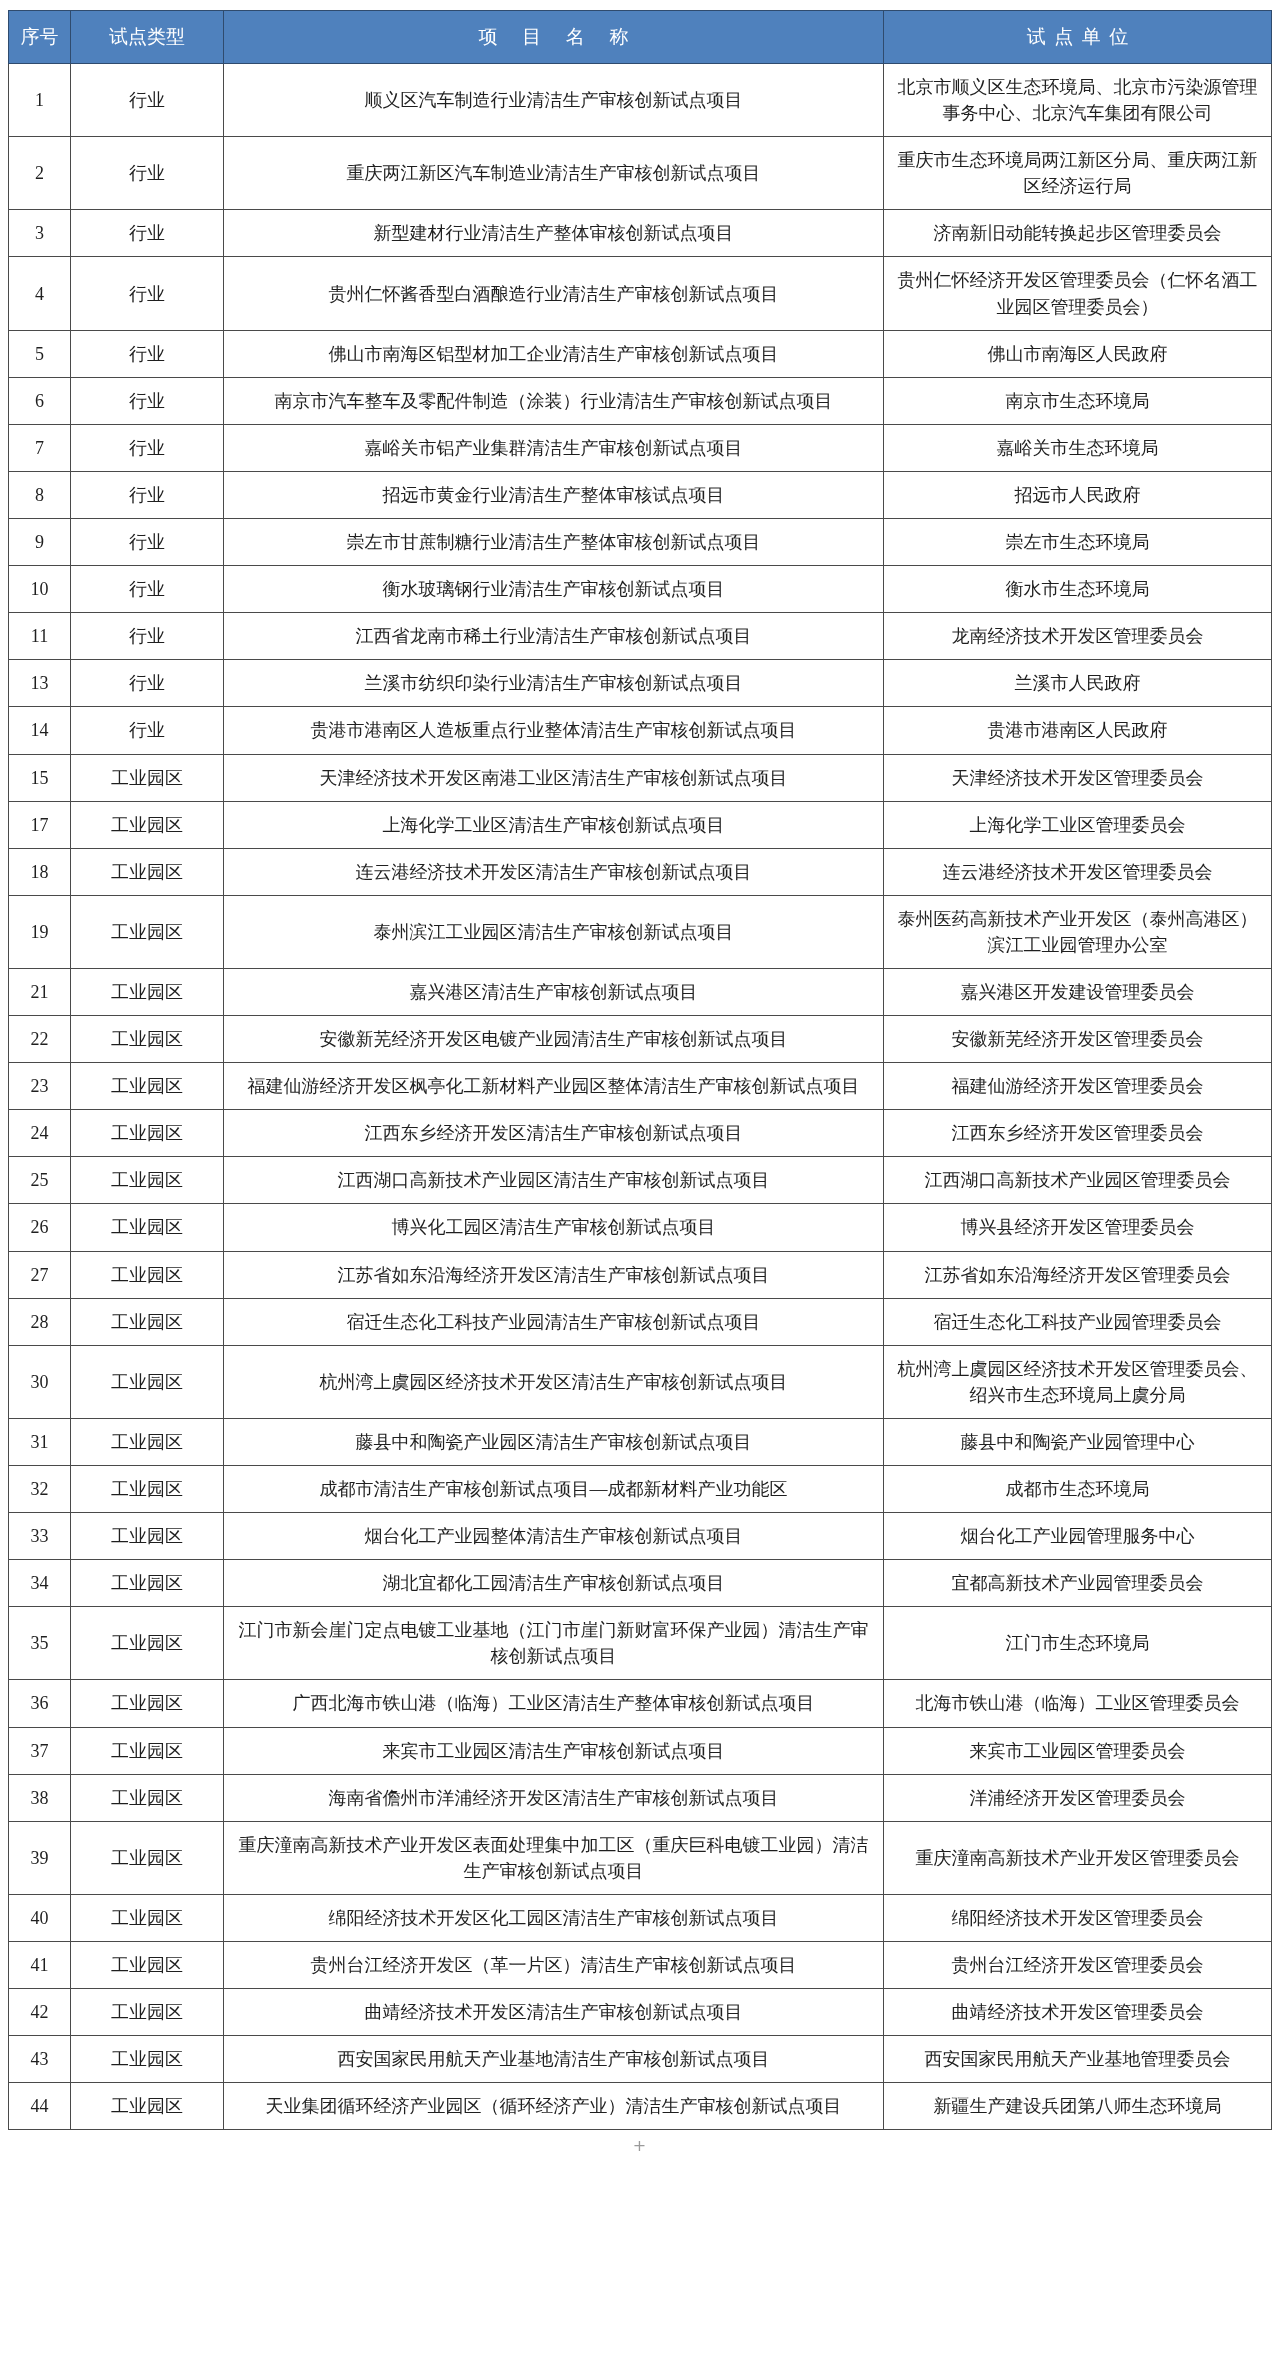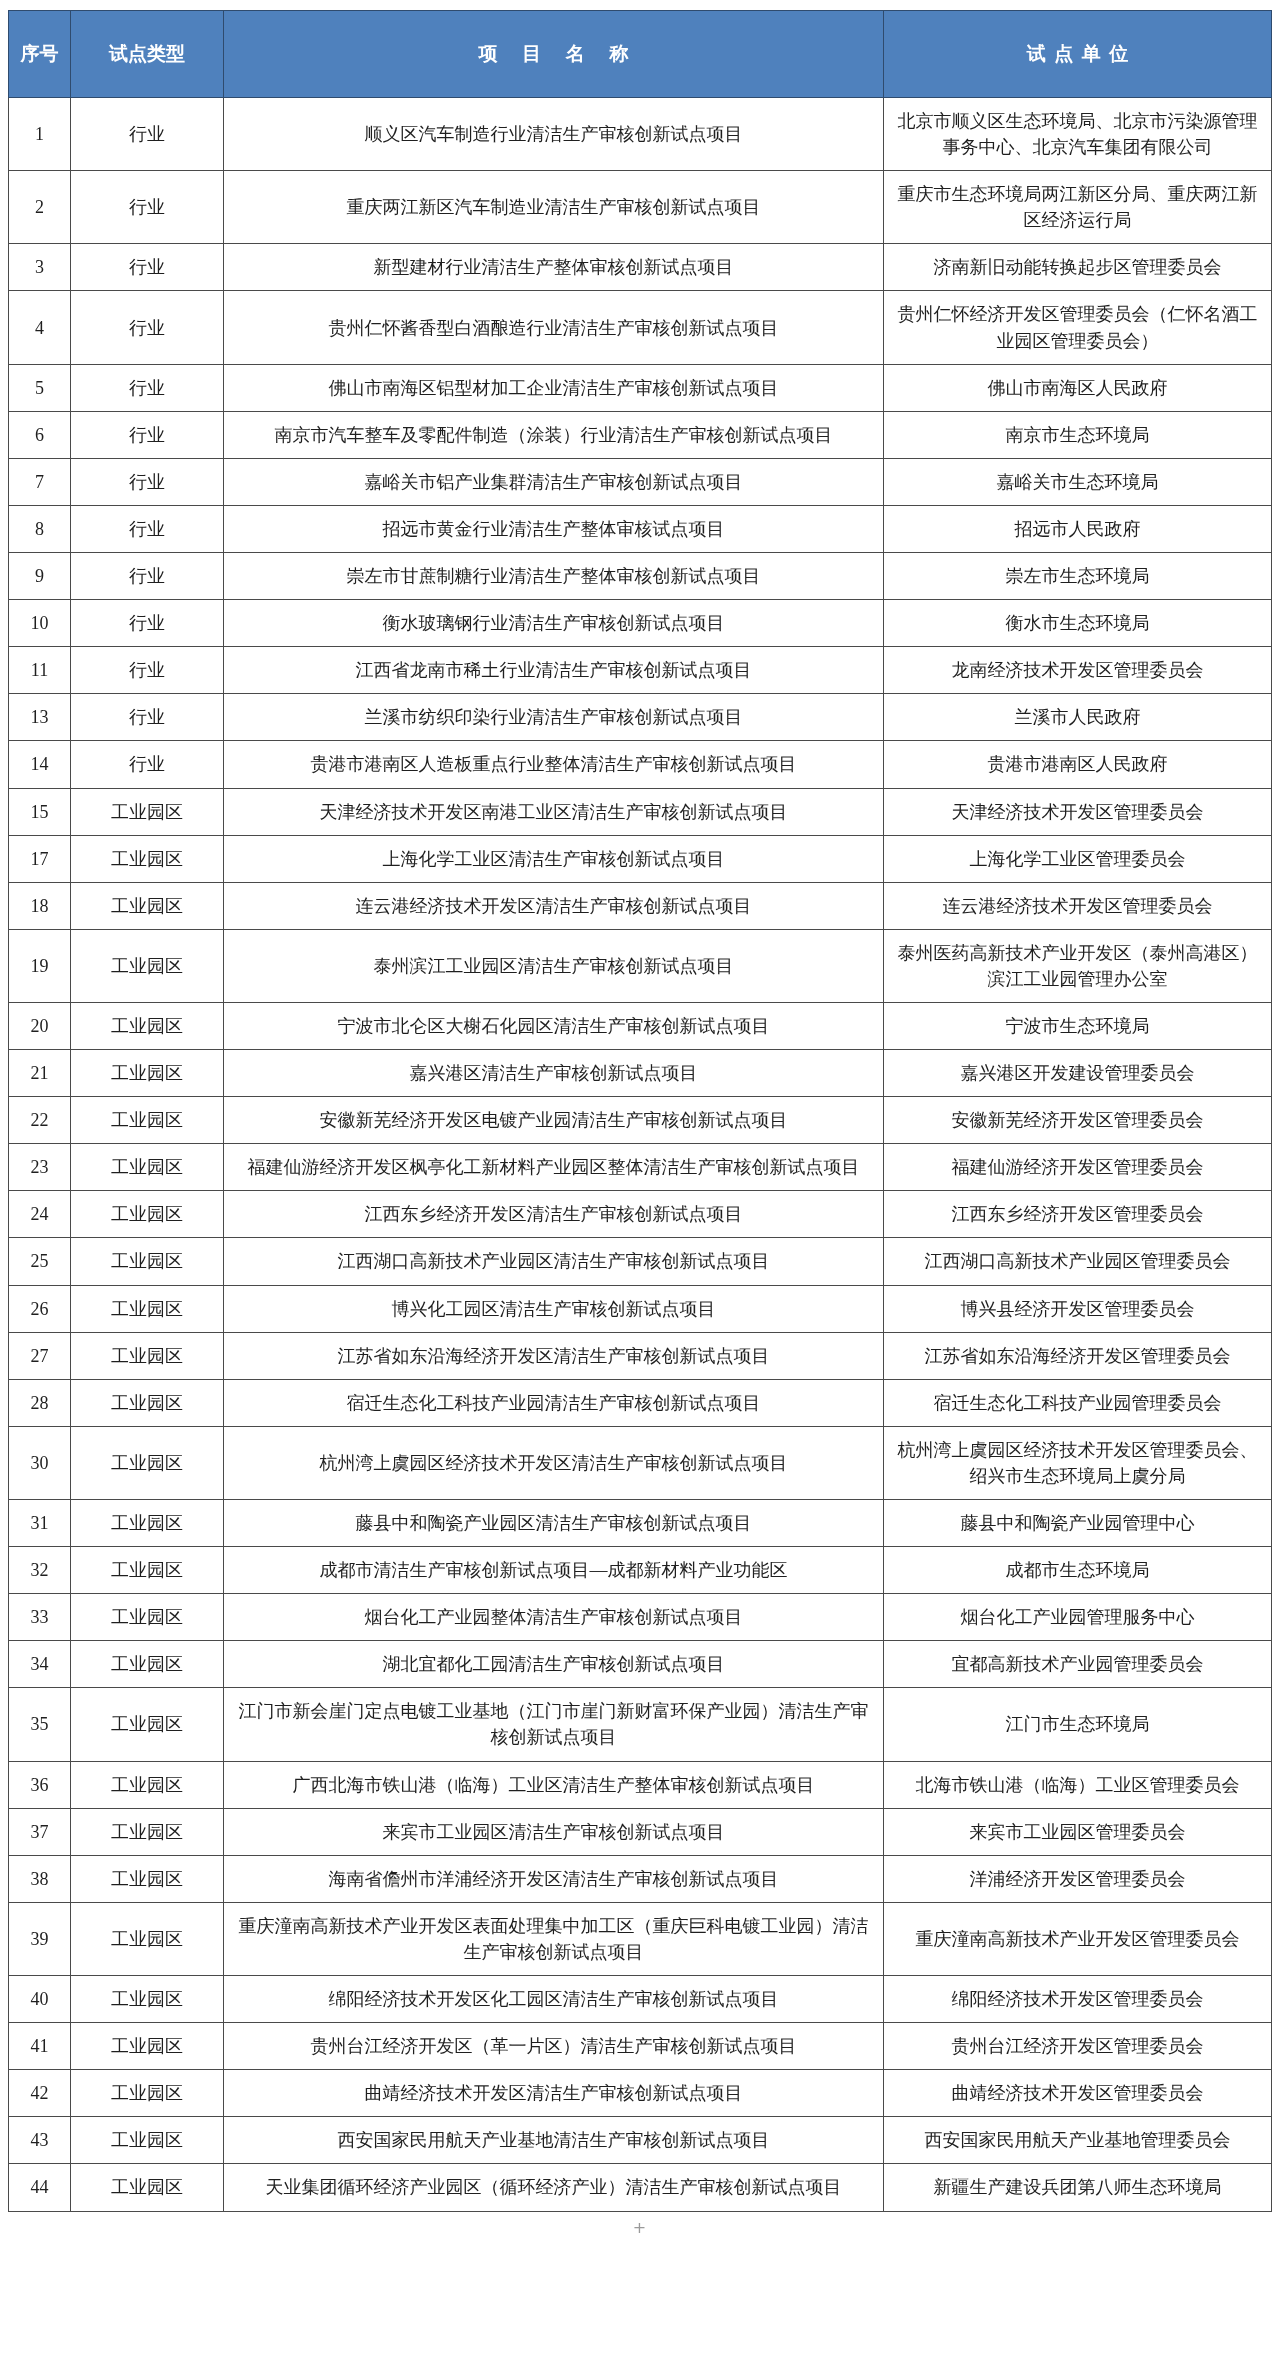--- a/index.html
+++ b/index.html
@@ -22,23 +22,23 @@
     background: #ffffff;
   }
   col.c-index { width: 62px; }
   col.c-type  { width: 153px; }
   col.c-name  { width: 660px; }
   col.c-unit  { width: 388px; }
 
   .pilot-table th {
     background: #4F81BD;
     color: #ffffff;
-    font-weight: bold;
+    font-weight: normal;
     font-size: 19px;
-    padding: 30px 2px;
+    padding: 13px 2px;
     border: 1px solid #2f4b6e;
     text-align: center;
     vertical-align: middle;
   }
   .pilot-table th.ls-wide  { letter-spacing: 1.3em; text-indent: 1.3em; }
   .pilot-table th.ls-med   { letter-spacing: 0.45em; text-indent: 0.45em; }
 
   .pilot-table td {
     border: 1px solid #4a4a4a;
     font-size: 18px;
@@ -195,26 +195,20 @@
     <td class="cell-unit">连云港经济技术开发区管理委员会</td>
   </tr>
 
   <tr>
     <td class="cell-index">19</td>
     <td class="cell-type">工业园区</td>
     <td class="cell-name">泰州滨江工业园区清洁生产审核创新试点项目</td>
     <td class="cell-unit">泰州医药高新技术产业开发区（泰州高港区）滨江工业园管理办公室</td>
   </tr>
 
-  <tr>
-    <td class="cell-index">20</td>
-    <td class="cell-type">工业园区</td>
-    <td class="cell-name">宁波市北仑区大榭石化园区清洁生产审核创新试点项目</td>
-    <td class="cell-unit">宁波市生态环境局</td>
-  </tr>
 
   <tr>
     <td class="cell-index">21</td>
     <td class="cell-type">工业园区</td>
     <td class="cell-name">嘉兴港区清洁生产审核创新试点项目</td>
     <td class="cell-unit">嘉兴港区开发建设管理委员会</td>
   </tr>
 
   <tr>
     <td class="cell-index">22</td>

